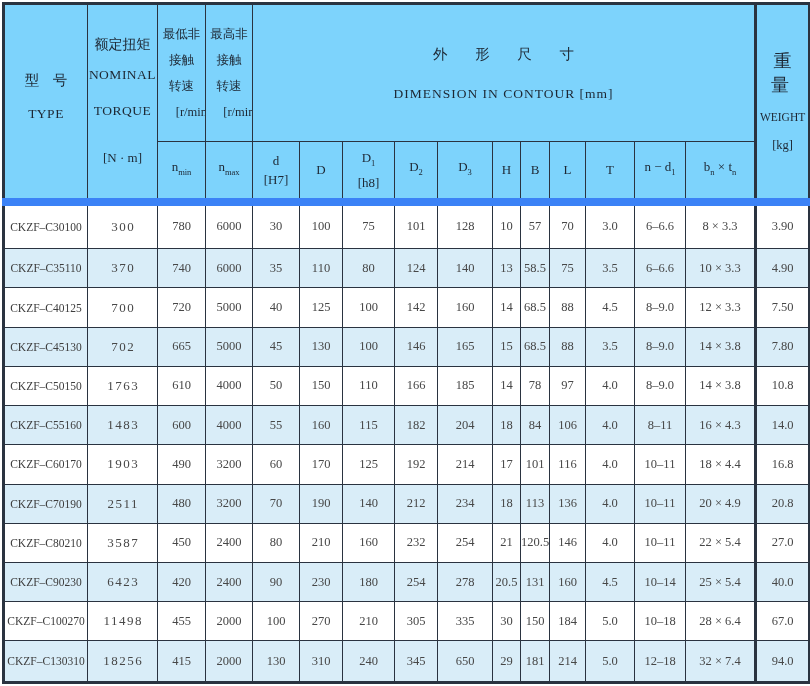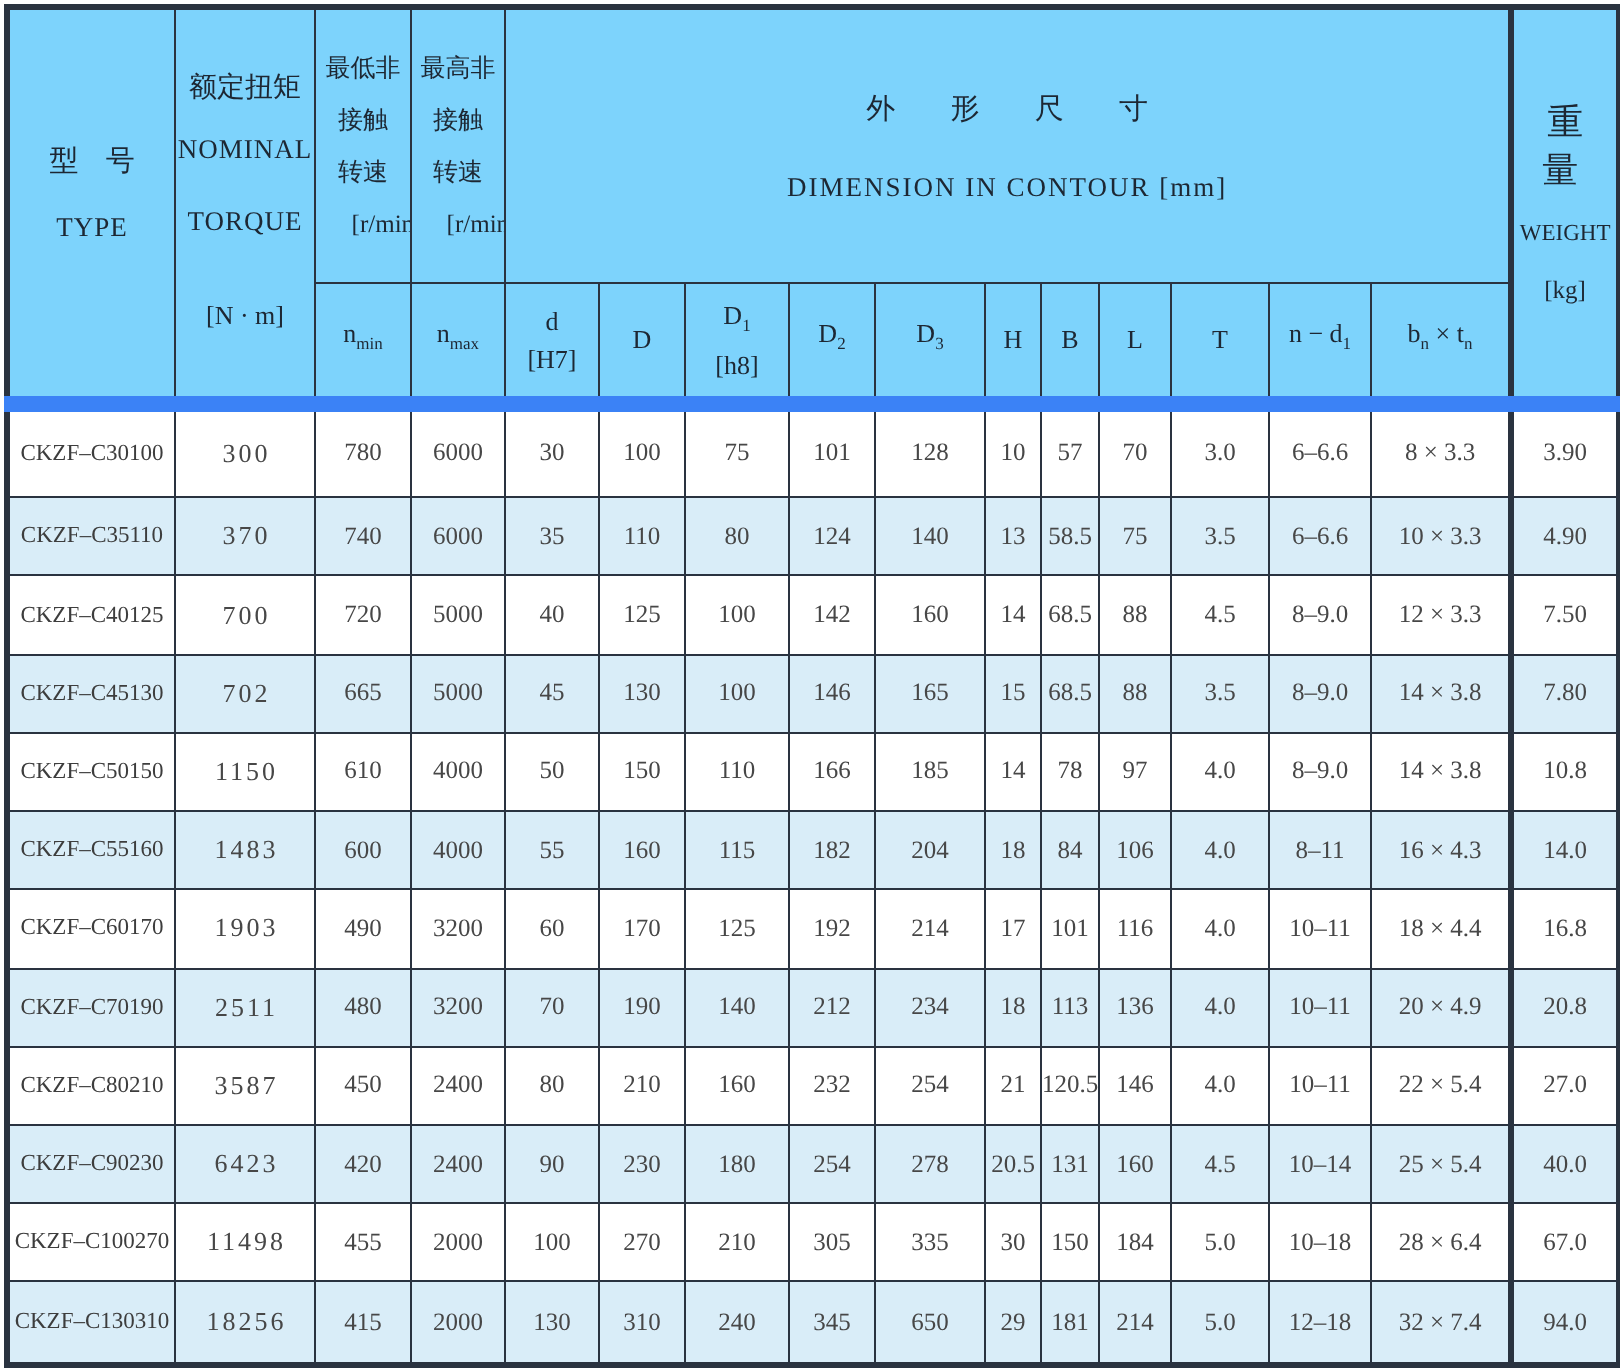--- a/index.html
+++ b/index.html
@@ -225,21 +225,21 @@
           <td>15</td>
           <td>68.5</td>
           <td>88</td>
           <td>3.5</td>
           <td>8–9.0</td>
           <td>14 × 3.8</td>
           <td class="bl2">7.80</td>
         </tr>
         <tr>
           <td class="model">CKZF–C50150</td>
-          <td class="torque">1150</td>
+          <td class="torque">1763</td>
           <td>610</td>
           <td>4000</td>
           <td>50</td>
           <td>150</td>
           <td>110</td>
           <td>166</td>
           <td>185</td>
           <td>14</td>
           <td>78</td>
           <td>97</td>

